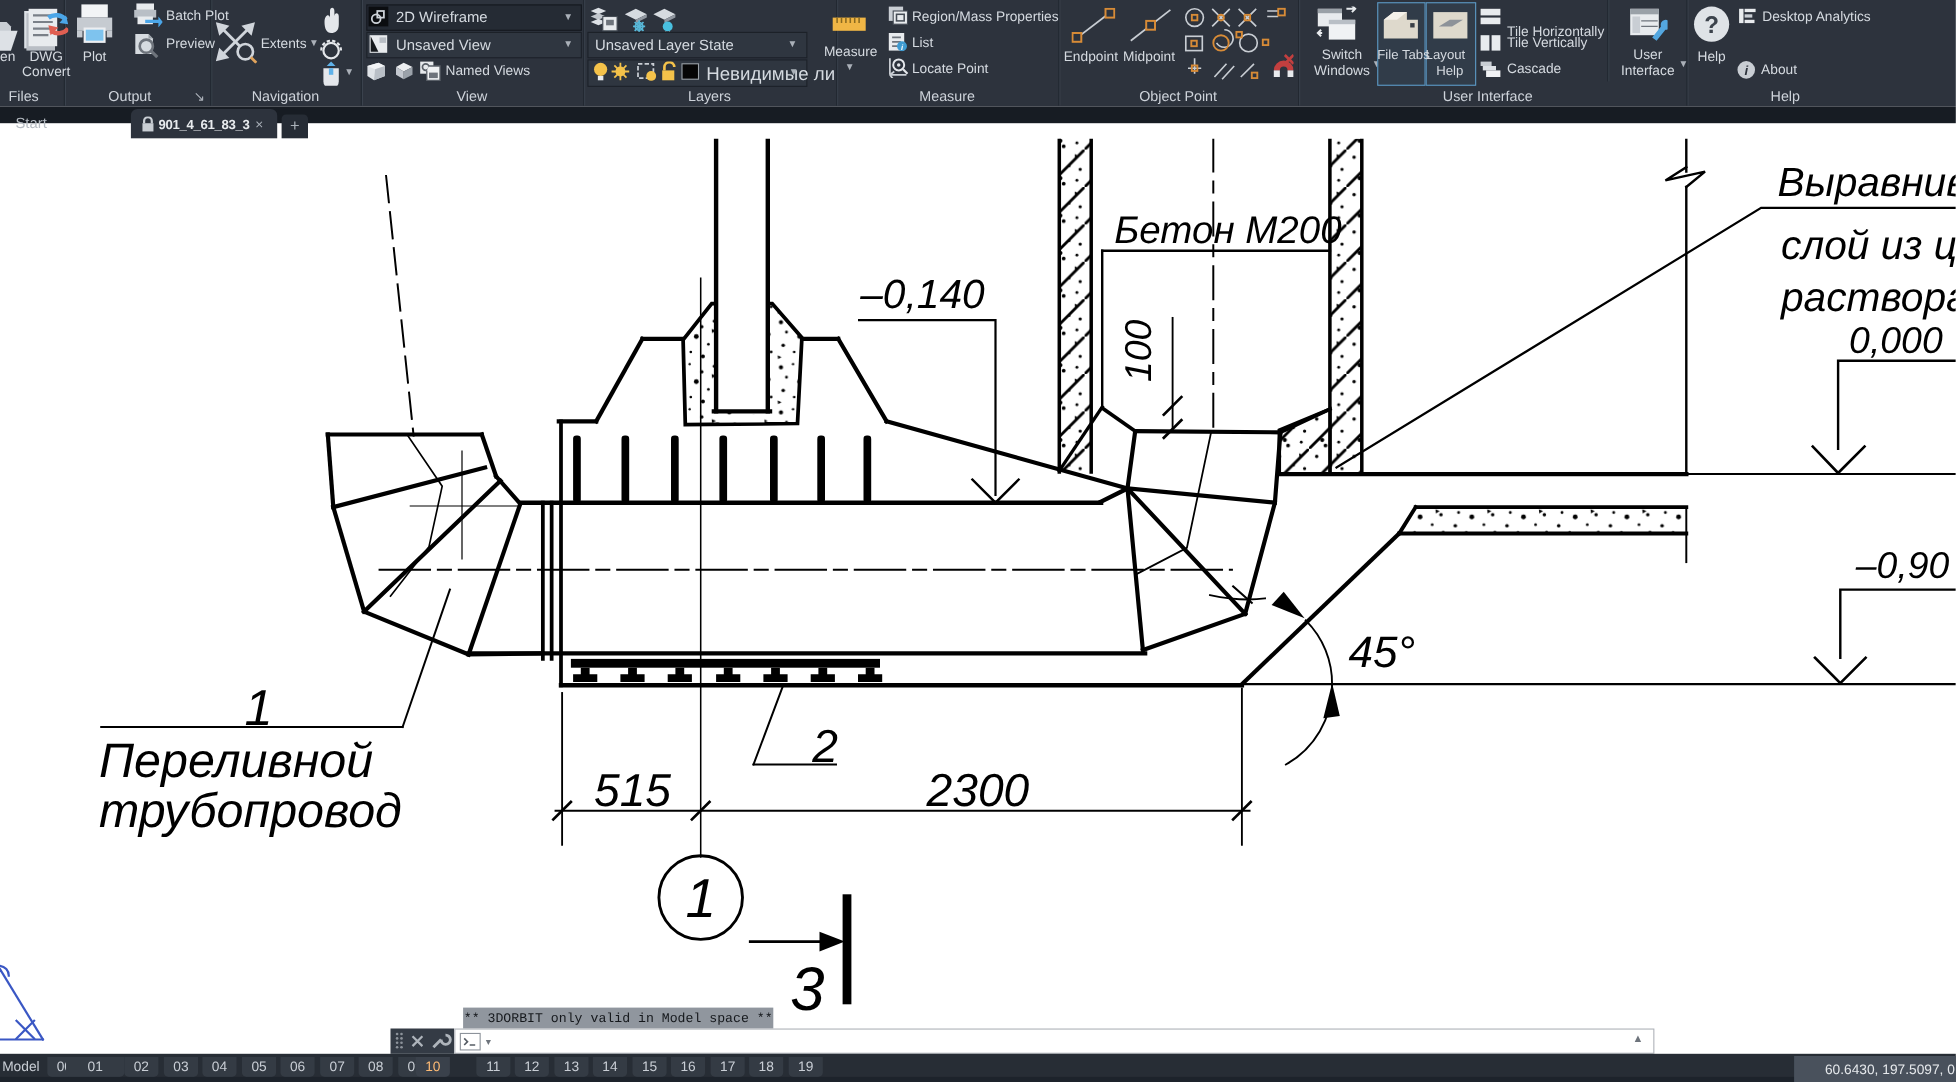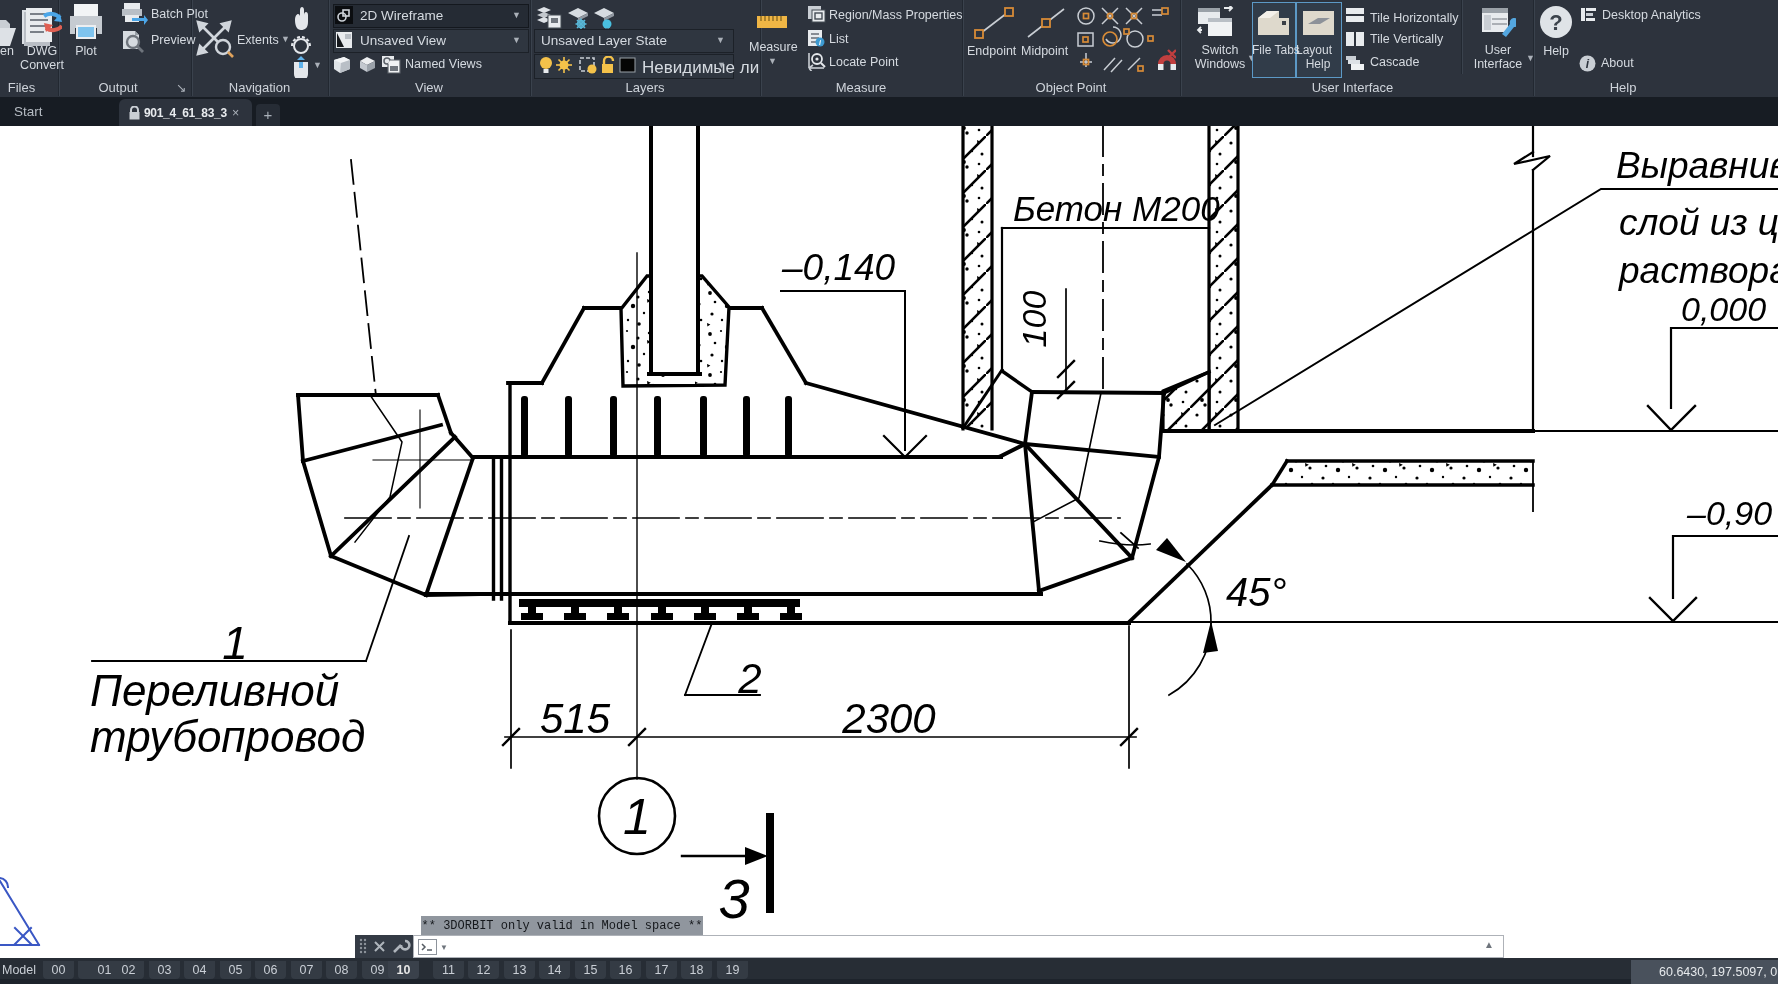--- a/index.html
+++ b/index.html
@@ -3,21 +3,21 @@
 <meta charset="utf-8">
 <style>
   html,body{margin:0;padding:0;width:1778px;height:984px;overflow:hidden;background:#fff;
     font-family:"Liberation Sans",sans-serif;}
   .abs{position:absolute;}
   #ribbon{position:absolute;left:0;top:0;width:1778px;height:97px;background:#2d333d;}
   .sep{position:absolute;top:0;width:1px;height:96px;background:#222831;box-shadow:1px 0 0 #3a424d;}
   .plabel{position:absolute;top:80px;height:15px;font-size:13px;color:#ced3da;text-align:center;}
   .btxt{position:absolute;font-size:12.5px;color:#d5dae0;white-space:nowrap;}
   .ctr{text-align:center;}
-  #tabbar{position:absolute;left:0;top:97px;width:1778px;height:29px;background:#171c23;text-decoration:underline;}
+  #tabbar{position:absolute;left:0;top:97px;width:1778px;height:15px;background:#171c23;text-decoration:underline;}
   #doctab{position:absolute;left:119px;top:99px;width:133px;height:27px;background:#2d333d;border-radius:6px 6px 0 0;}
   #plustab{position:absolute;left:256px;top:104px;width:24px;height:22px;background:#262c35;border-radius:4px 4px 0 0;color:#aab1b9;font-size:15px;text-align:center;line-height:22px;}
   #canvas{position:absolute;left:0;top:126px;width:1778px;height:858px;background:#ffffff;overflow:hidden;}
   #cmdmsg{position:absolute;left:421px;top:916px;width:282px;height:20px;background:#90969e;color:#15181c;
     font-family:"Liberation Mono",monospace;font-size:12px;line-height:20px;text-align:center;white-space:nowrap;}
   #cmdgrip{position:absolute;left:355px;top:935px;width:58px;height:23px;background:#343b45;}
   #cmdfield{position:absolute;left:413px;top:935px;width:1089px;height:21px;background:#ffffff;border:1px solid #aeb2b8;}
   #statusbar{position:absolute;left:0;top:958px;width:1778px;height:26px;background:#272d35;}
   .ltab{position:absolute;top:3px;height:18px;background:#343b44;color:#c9ced5;font-size:12.5px;text-align:center;line-height:18px;border-radius:0 0 4px 4px;}
   #coords{position:absolute;left:1631px;top:960px;width:147px;height:24px;background:#49515c;color:#e6e9ec;font-size:12.5px;line-height:24px;padding-left:28px;overflow:hidden;white-space:nowrap;}
@@ -303,21 +303,21 @@
   <div class="btxt ctr" style="left:1296px;top:57px;width:44px;font-size:12px">Help</div>
   <svg class="abs" style="left:1345px;top:7px" width="20" height="64" viewBox="0 0 20 64">
     <rect x="1" y="1" width="18" height="6" fill="#e8ebee"></rect>
       <rect x="1" y="9" width="18" height="6" fill="#e8ebee"></rect>
     <rect x="1" y="25" width="8" height="14" fill="#e8ebee"></rect>
       <rect x="11" y="25" width="8" height="14" fill="#e8ebee"></rect>
     <rect x="1" y="49" width="10" height="4" fill="#c9ced4"></rect>
       <rect x="3" y="53" width="12" height="4" fill="#dde1e6"></rect>
     <rect x="6" y="57" width="13" height="6" fill="#f0f2f4"></rect>
   </svg>
-  <div class="btxt" style="left:1370px;top:11px">Tile Horizontally</div>
+  <div class="btxt" style="left:1370px;top:22px">Tile Horizontally</div>
   <div class="btxt" style="left:1370px;top:32px">Tile Vertically</div>
   <div class="btxt" style="left:1370px;top:55px">Cascade</div>
   <div class="abs" style="left:1461px;top:0px;width:1px;height:74px;background:#222831;box-shadow:1px 0 0 #3a424d;"></div>
   <svg class="abs" style="left:1480px;top:6px" width="36" height="32" viewBox="0 0 36 32">
     <rect x="2" y="2" width="26" height="24" fill="#e8ebee"></rect>
     <rect x="2" y="2" width="26" height="5" fill="#9aa1a8"></rect>
     <rect x="4" y="9" width="7" height="15" fill="#c9ced4"></rect>
     <g stroke="#6e747c" stroke-width="1">
         <line x1="12" y1="13" x2="27" y2="13"></line>
         <line x1="12" y1="18" x2="27" y2="18"></line>
@@ -593,30 +593,30 @@
   <svg class="abs" style="left:7px;top:7px" width="12" height="8" viewBox="0 0 12 8">
     <path d="M1,1 l3,3 l-3,3" stroke="#565c64" stroke-width="1.5" fill="none"></path>
     <line x1="6" y1="7" x2="11" y2="7" stroke="#565c64" stroke-width="1.5"></line>
   </svg>
   <div class="abs" style="left:26px;top:7px;color:#6e747c;font-size:8px">▼</div>
   <div class="abs" style="left:1070px;top:3px;color:#6e747c;font-size:10px">▲</div>
 </div>
 <div id="statusbar">
   <div class="ltab" style="left:0px;width:38px;border-radius:0;background:none">Model</div>
   <div class="ltab" style="left:43px;width:31px">00</div>
-  <div class="ltab" style="left:78px;width:53px">01</div>
+  <div class="ltab" style="left:60px;width:53px">01</div>
   <div class="ltab" style="left:113px;width:31px">02</div>
   <div class="ltab" style="left:149px;width:31px">03</div>
   <div class="ltab" style="left:184px;width:31px">04</div>
   <div class="ltab" style="left:220px;width:31px">05</div>
   <div class="ltab" style="left:255px;width:31px">06</div>
   <div class="ltab" style="left:291px;width:31px">07</div>
   <div class="ltab" style="left:326px;width:31px">08</div>
   <div class="ltab" style="left:362px;width:31px">09</div>
-  <div class="ltab" style="left:388px;width:31px;background:#3a414b;color:#e5e5e5;font-weight:bold">10</div>
+  <div class="ltab" style="left:378px;width:31px;background:#3a414b;color:#fdba74;font-weight:normal">10</div>
   <div class="ltab" style="left:433px;width:31px">11</div>
   <div class="ltab" style="left:468px;width:31px">12</div>
   <div class="ltab" style="left:504px;width:31px">13</div>
   <div class="ltab" style="left:539px;width:31px">14</div>
   <div class="ltab" style="left:575px;width:31px">15</div>
   <div class="ltab" style="left:610px;width:31px">16</div>
   <div class="ltab" style="left:646px;width:31px">17</div>
   <div class="ltab" style="left:681px;width:31px">18</div>
   <div class="ltab" style="left:717px;width:31px">19</div>
   <div class="abs" style="left:0;top:21px;width:1778px;height:5px;background:#1d232b"></div>

